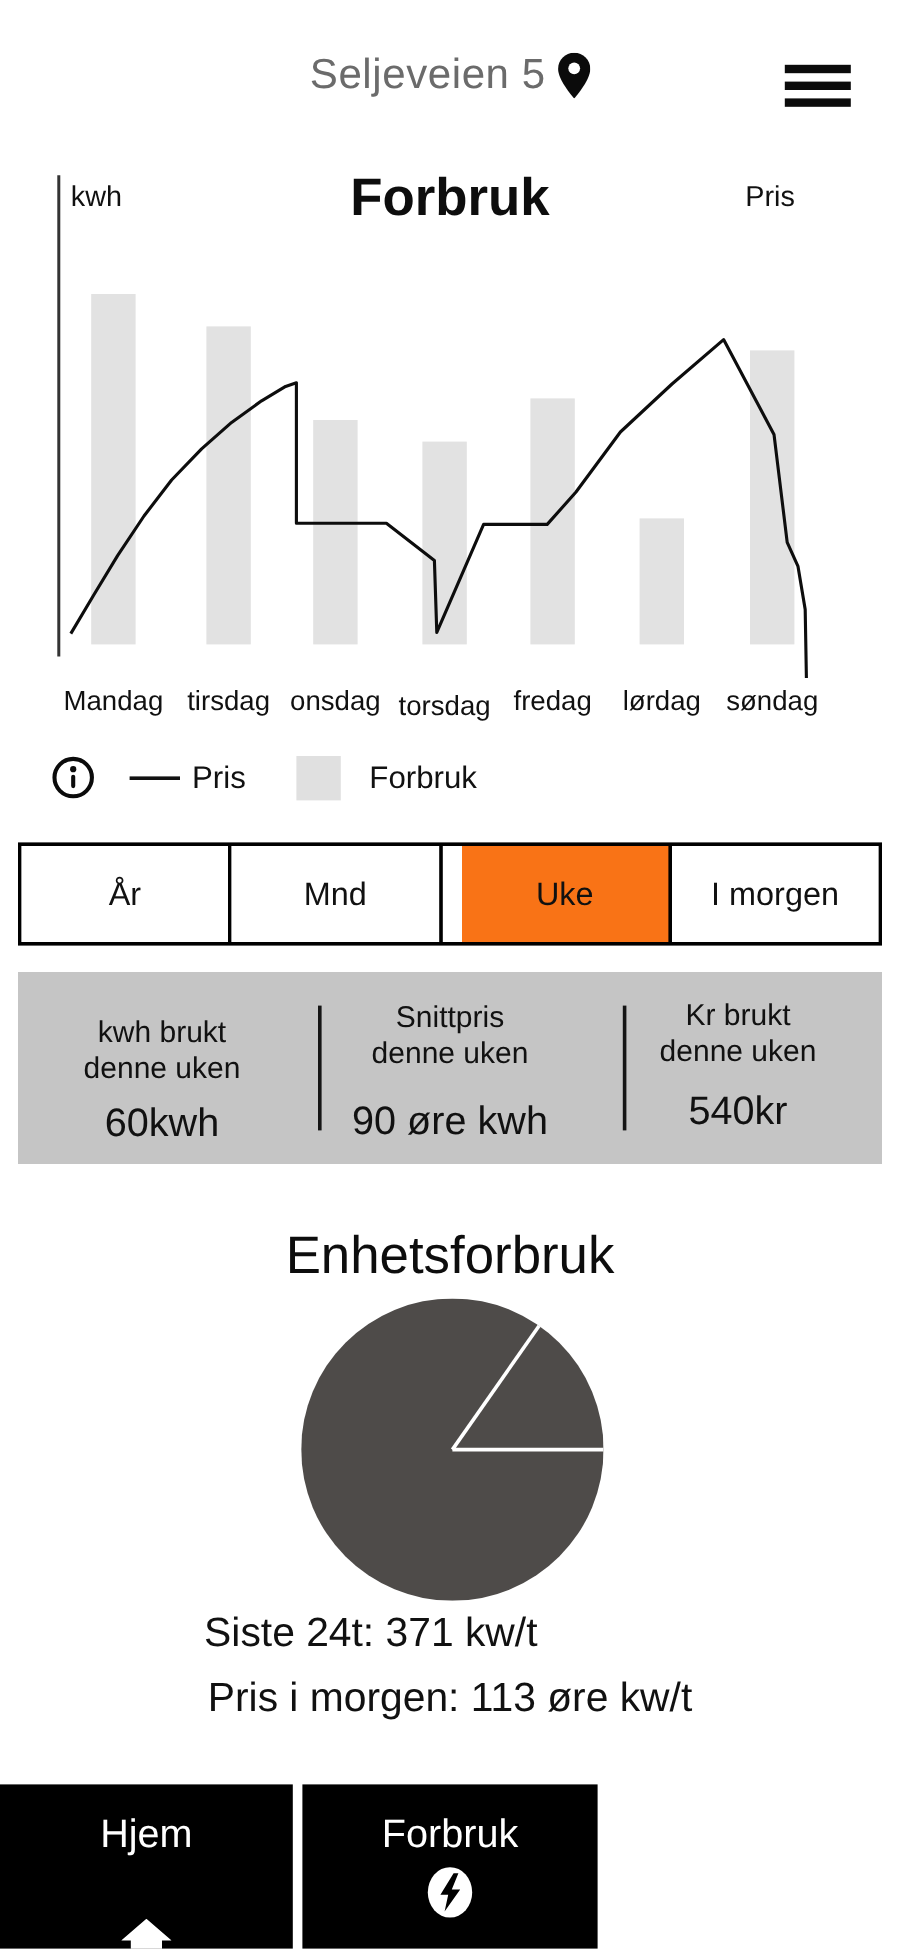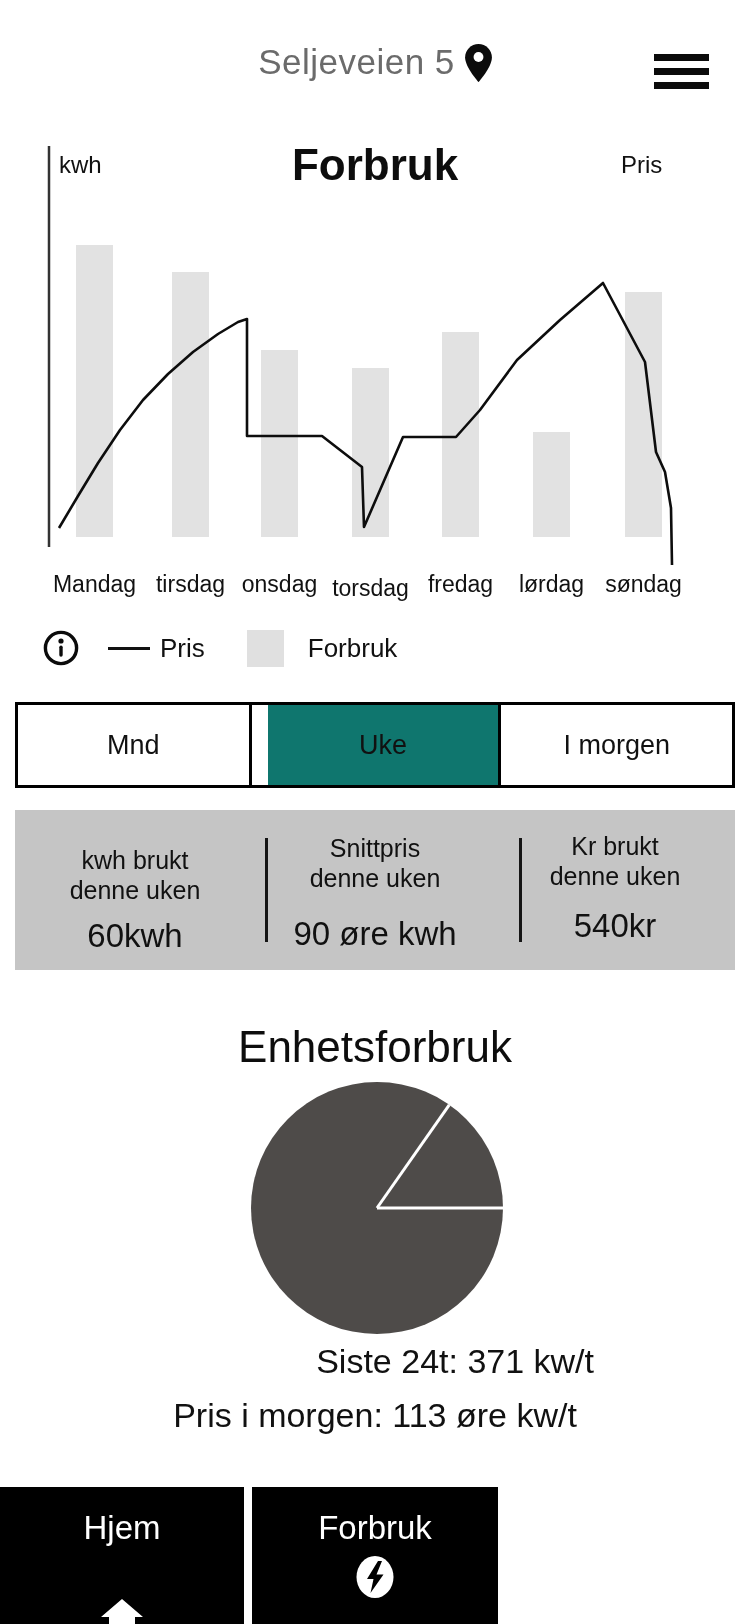--- a/index.html
+++ b/index.html
@@ -32,41 +32,41 @@
   .legend-label { font-size:26px; margin-left:10px; }
   .legend-box-swatch { width:37px; height:37px; background:#e0e0e0; margin-left:42px; }
   .legend-label2 { font-size:26px; margin-left:24px; }
 
   
   .tabs { position:absolute; left:15px; top:702px; width:720px; height:86px;
           display:flex; border:3px solid #000; background:#fff; }
   .tab { flex:1 1 0; display:flex; align-items:center; justify-content:center;
          font-size:27px; border-right:3px solid #000; cursor:pointer; background:#fff; }
   .tab:last-child { border-right:none; }
-  .tab.selected { background:#0f766e;margin-left:16px; }
+  .tab.selected { background:#f97316;margin-left:16px; }
 
   
   .stats { position:absolute; left:15px; top:810px; width:720px; height:160px;
            background:#c5c5c5; display:flex; }
   .stat-col { flex:1 1 0; display:flex; flex-direction:column; align-items:center;
               padding-top:32px; position:relative; }
   .stat-col .lbl { font-size:25px; line-height:1.18; text-align:center; }
   .stat-col .val { font-size:33px; margin-top:12px; }
   .stat-col-0 { padding-top:36px; }
   .stat-col-1 { padding-top:24px; } .stat-col-1 .val { margin-top:22px; }
   .stat-col-2 { padding-top:22px; } .stat-col-2 .val { margin-top:16px; }
   .stat-divider { position:absolute; top:28px; bottom:28px; width:2.5px; background:#151515; }
   .divider-a { left:250px; } .divider-b { left:504px; }
 
   
   .device-title { position:absolute; top:1022px; left:0; width:750px;
                   text-align:center; font-size:44px; color:#0d0d0d; }
   .pie-svg { position:absolute; left:251px; top:1082px; width:252px; height:252px; }
-  .device-line1 { position:absolute; top:1342px; left:0; width:594px;
-                  text-align:right; font-size:34px; }
+  .device-line1 { position:absolute; top:1342px; left:12px; width:594px;
+                  text-align:center; font-size:34px; }
   .device-line2 { position:absolute; top:1396px; left:0; width:750px;
                   text-align:center; font-size:34px; }
 
   
   .bottom-nav { position:absolute; left:0; top:1487px; width:750px; height:137px;
                 display:flex; background:#fff; }
   .nav-item { background:#000; color:#fff; display:flex; flex-direction:column;
               align-items:center; padding-top:22px; cursor:pointer; }
   .nav-item-0 { width:244px; margin-right:8px;gap:44px; }
   .nav-item-1 { width:246px; margin-right:9px; }
@@ -120,20 +120,21 @@
     <circle cx="19" cy="12" r="2.6" fill="#0b0b0b"></circle>
     <rect x="17.3" y="16.6" width="3.4" height="11.2" rx="1.7" fill="#0b0b0b"></rect>
   </svg>
   <div class="legend-line-swatch"></div>
   <div class="legend-label">Pris</div>
   <div class="legend-box-swatch"></div>
   <div class="legend-label2">Forbruk</div>
 </div>
 
 <div class="tabs">
+  <div class="tab">År</div>
   <div class="tab">Mnd</div>
   <div class="tab selected">Uke</div>
   <div class="tab">I morgen</div>
 </div>
 
 <div class="stats">
   <div class="stat-col stat-col-0">
     <div class="lbl">
       <span>kwh brukt</span><br>
       <span>denne uken</span>

